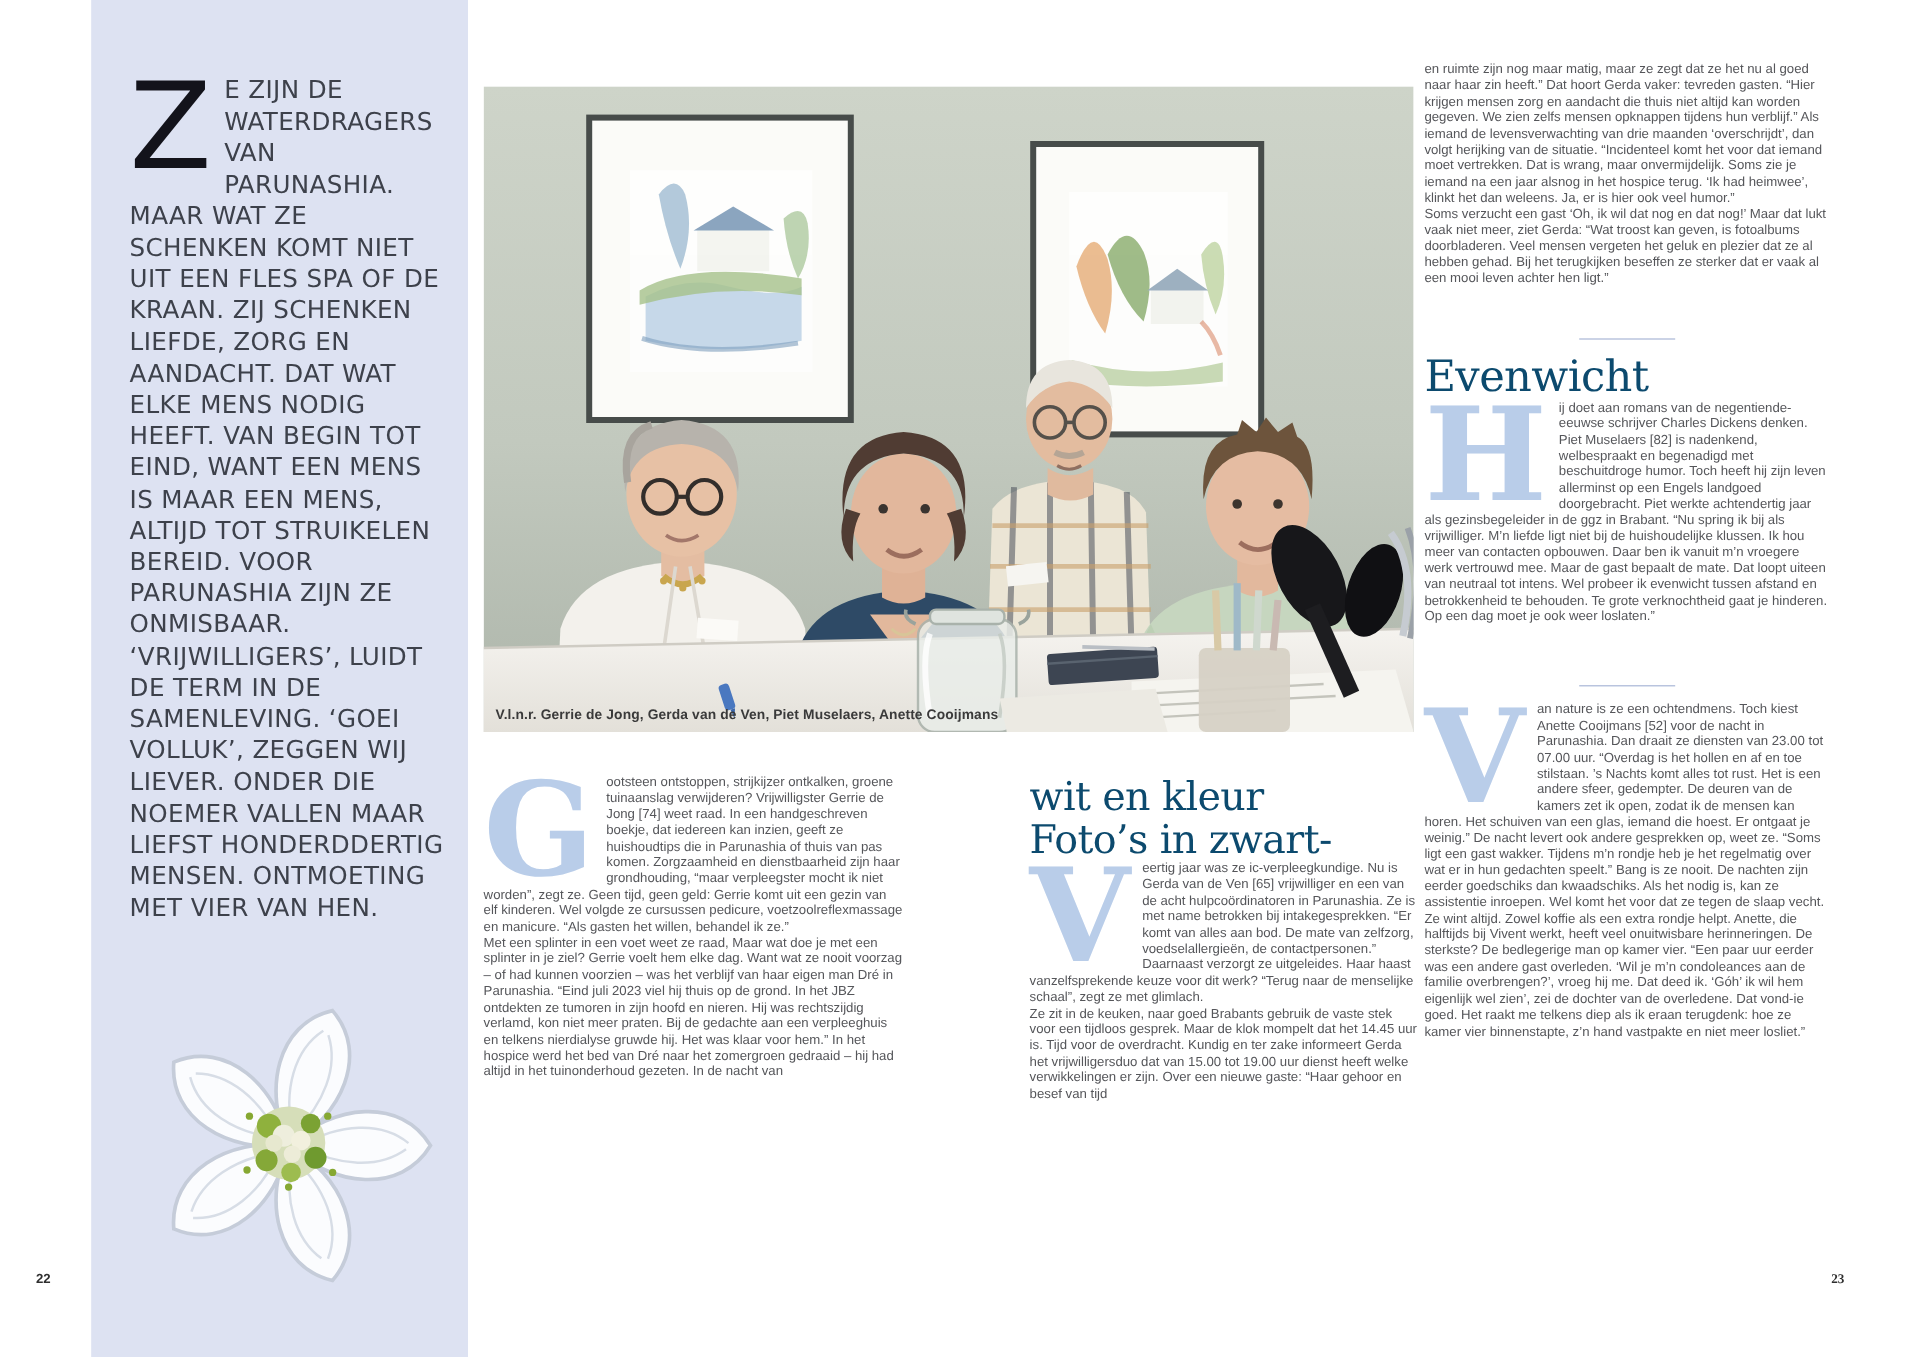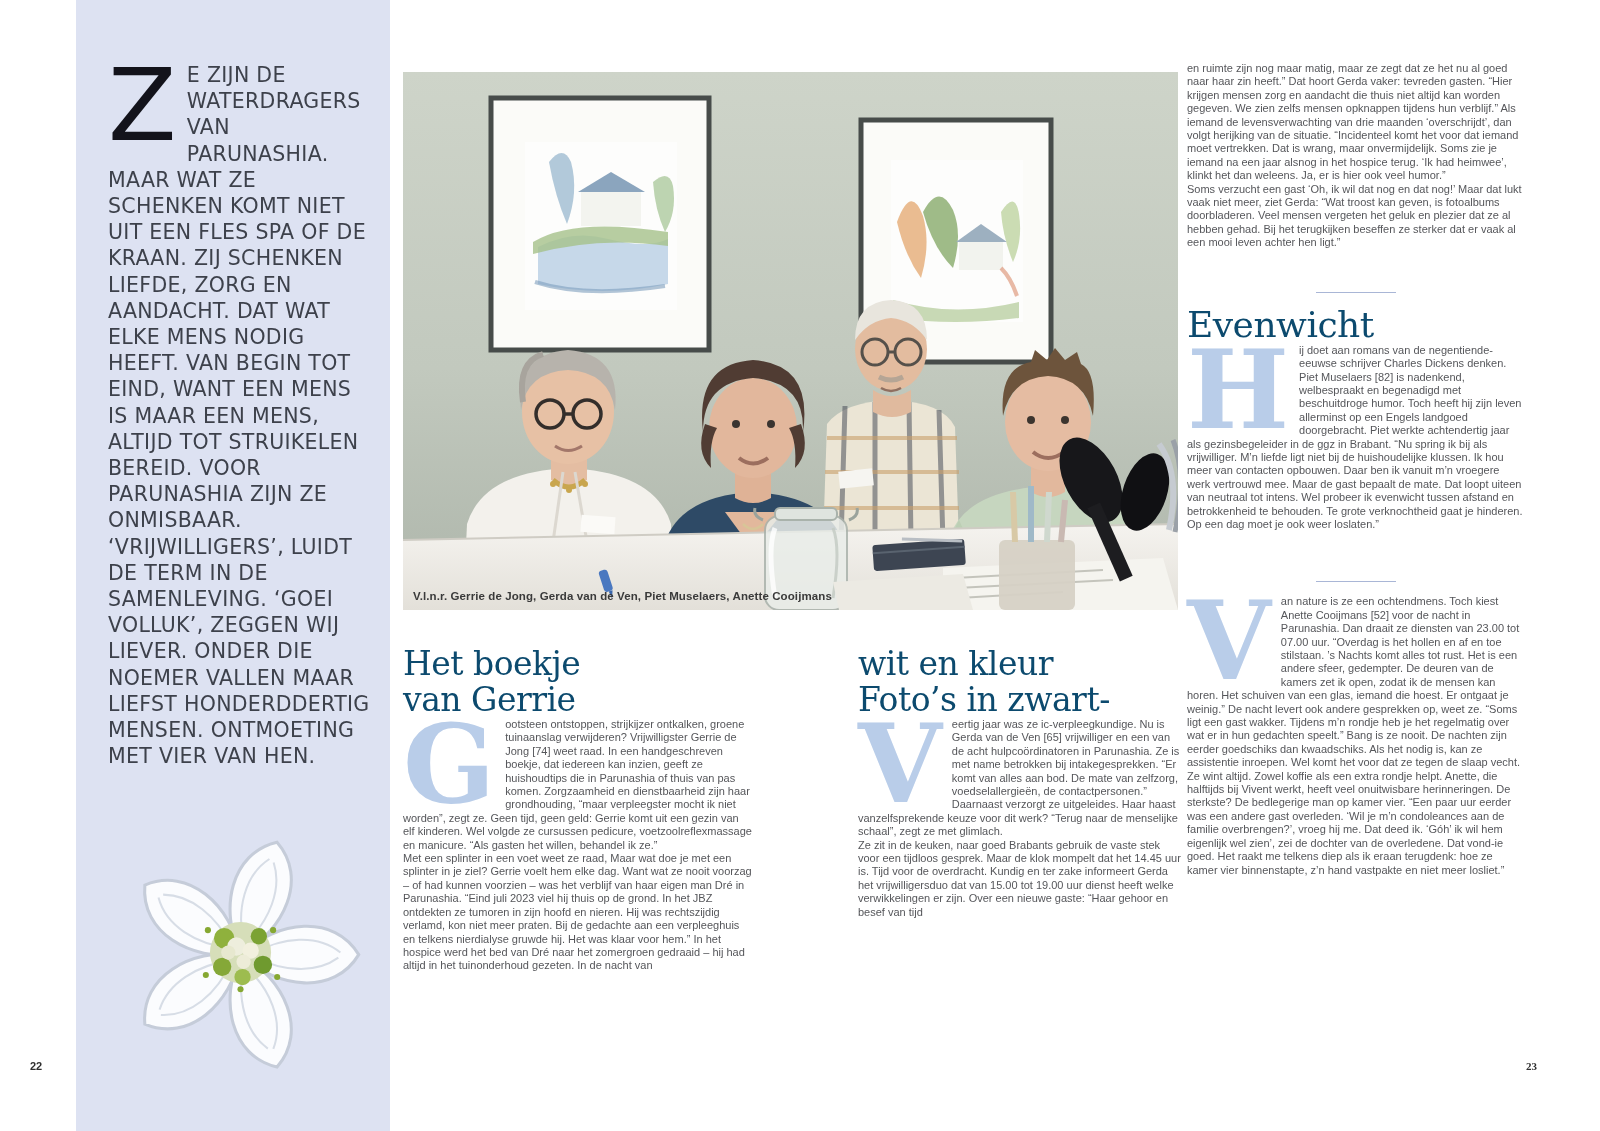--- a/index.html
+++ b/index.html
@@ -35,21 +35,21 @@
   .caption {
     position:absolute; left:10px; bottom:8px;
     font-size:11.5px; font-weight:bold; color:#3a3a3a; letter-spacing:0.1px;
   }
 
   
   .col { position:absolute; font-size:11px; line-height:13.4px; color:#55565a; }
   .col p { margin:0; }
   #col1 { left:403px; top:646px; width:350px; }
   #col2 { left:858px; top:646px; width:323px; }
-  #col3 { left:1187px; top:62px; width:338px; }
+  #col3 { left:1187px; top:52px; width:338px; }
 
   h2.art {
     font-family:"DejaVu Serif","Liberation Serif",serif; font-weight:normal;
     color:#0c4a6e; font-size:33px; line-height:36px; margin:0; letter-spacing:-0.5px;
   }
   h2.art span { display:block; }
   h2.single { font-size:36px; line-height:38px; }
 
   .dropcap {
     float:left; font-family:"DejaVu Serif","Liberation Serif",serif; font-weight:bold;
@@ -270,24 +270,20 @@
     </g>
     <g transform="rotate(-18 202 508)">
       <rect x="198" y="498" width="9" height="22" rx="3" fill="#4a78c0"></rect>
       <path d="M202,520 l1,8 l3,-8 Z" fill="#3a66ab"></path>
     </g>
   </svg>
   <div class="caption">V.l.n.r. Gerrie de Jong, Gerda van de Ven, Piet Muselaers, Anette Cooijmans</div>
 </div>
 
 <div class="col" id="col1">
-  <h2 class="art mb-head">
-    <span>Het boekje</span>
-    <span>van Gerrie</span>
-  </h2>
   <p><span class="dropcap">G</span><span>ootsteen ontstoppen, strijkijzer ontkalken, groene tuinaanslag verwijderen? Vrijwilligster Gerrie de Jong [74] weet raad. In een handgeschreven boekje, dat iedereen kan inzien, geeft ze huishoudtips die in Parunashia of thuis van pas komen. Zorgzaamheid en dienstbaarheid zijn haar grondhouding, “maar verpleegster mocht ik niet worden”, zegt ze. Geen tijd, geen geld: Gerrie komt uit een gezin van elf kinderen. Wel volgde ze cursussen pedicure, voetzoolreflexmassage en manicure. “Als gasten het willen, behandel ik ze.”</span></p>
   <p>Met een splinter in een voet weet ze raad, Maar wat doe je met een splinter in je ziel? Gerrie voelt hem elke dag. Want wat ze nooit voorzag – of had kunnen voorzien – was het verblijf van haar eigen man Dré in Parunashia. “Eind juli 2023 viel hij thuis op de grond. In het JBZ ontdekten ze tumoren in zijn hoofd en nieren. Hij was rechtszijdig verlamd, kon niet meer praten. Bij de gedachte aan een verpleeghuis en telkens nierdialyse gruwde hij. Het was klaar voor hem.” In het hospice werd het bed van Dré naar het zomergroen gedraaid – hij had altijd in het tuinonderhoud gezeten. In de nacht van</p>
 </div>
 
 <div class="col" id="col2">
   <h2 class="art mb-head">
     <span>wit en kleur</span>
     <span>Foto’s in zwart-</span>
   </h2>
   <p><span class="dropcap">V</span><span>eertig jaar was ze ic-verpleegkundige. Nu is Gerda van de Ven [65] vrijwilliger en een van de acht hulpcoördinatoren in Parunashia. Ze is met name betrokken bij intakegesprekken. “Er komt van alles aan bod. De mate van zelfzorg, voedselallergieën, de contactpersonen.” Daarnaast verzorgt ze uitgeleides. Haar haast vanzelfsprekende keuze voor dit werk? “Terug naar de menselijke schaal”, zegt ze met glimlach.</span></p>

